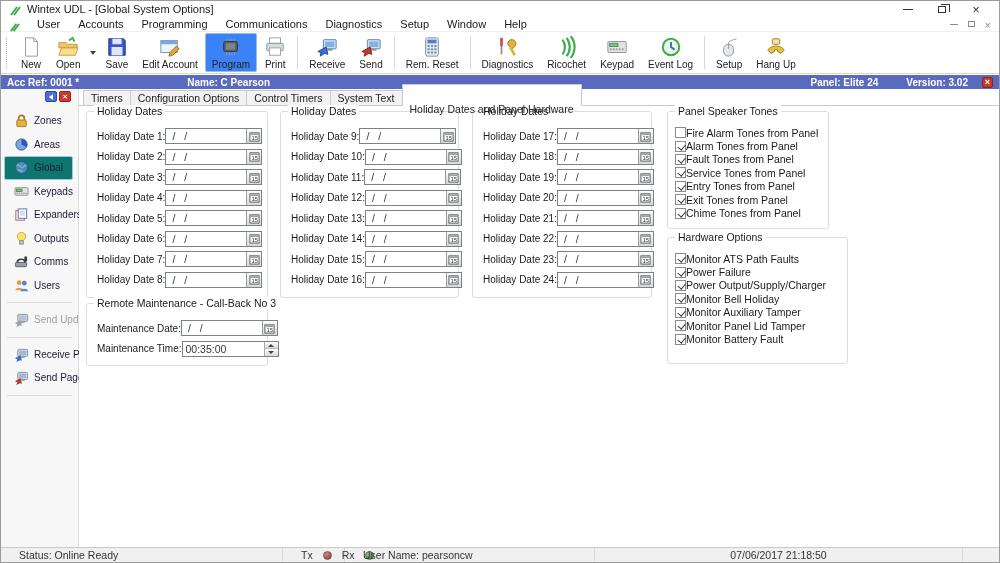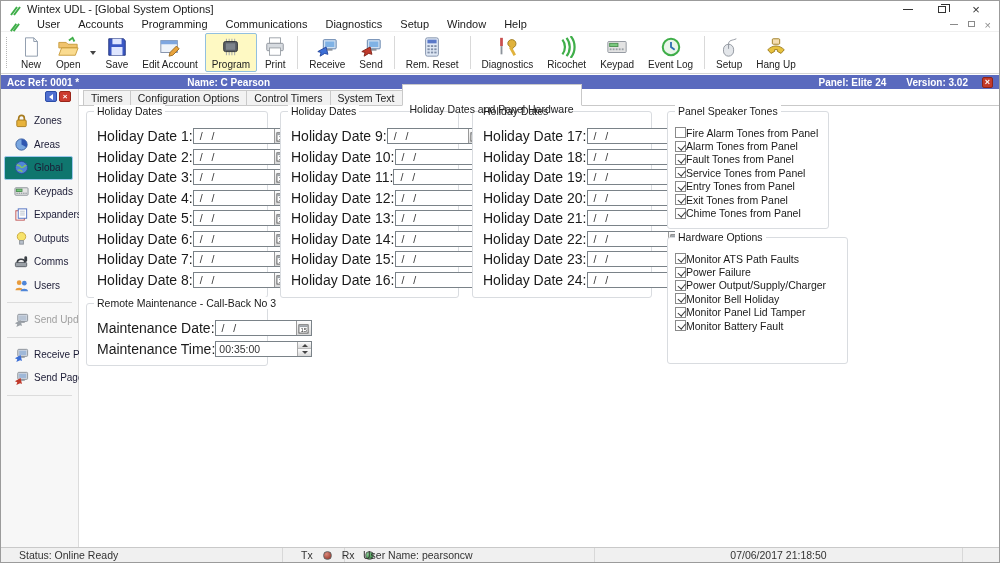--- a/index.html
+++ b/index.html
@@ -24,34 +24,34 @@
   .menu-item{font-size:11px;color:#1a1a1a;padding:0 9px;white-space:nowrap;}
   .mdi-controls{display:flex;align-items:center;margin-right:8px;gap:10px;}
   .mdi-min{width:8px;height:1px;background:#8a8a8a;display:block;}
   .mdi-max{width:7px;height:6px;border:1px solid #8a8a8a;display:block;}
   .mdi-close{font-size:11px;color:#8a8a8a;line-height:1;}
 
   
   .toolbar{height:42px;flex:none;display:flex;align-items:stretch;background:#fff;border-bottom:1px solid #d5d5d5;padding:1px 2px;}
   .tb-handle{width:4px;margin:4px 3px;border-left:1px dotted #b5b5b5;flex:none;}
   .tb-btn{display:flex;flex-direction:column;align-items:center;padding:2px 6px 9px;border:1px solid transparent;border-radius:2px;flex:none;}
-  .tb-btn.active{background:#fef9c3;border-color:#92c0e0;}
+  .tb-btn.active{background:#3b82f6;border-color:#92c0e0;}
   .tb-btn .ic{width:22px;height:22px;display:block;}
   .tb-btn .ic svg{width:100%;height:100%;display:block;}
   .tb-label{font-size:10px;color:#222;margin-top:1px;white-space:nowrap;}
   .tb-drop{display:flex;align-items:center;justify-content:center;width:11px;flex:none;}
   .caret-down{width:0;height:0;border-left:3px solid transparent;border-right:3px solid transparent;border-top:4px solid #444;display:block;}
   .tb-sep{width:1px;background:#d9d9d9;margin:3px 4px;flex:none;}
 
   
   .accountbar{height:15px;flex:none;display:flex;align-items:center;background:#5a6abe;color:#fff;font-size:10px;font-weight:bold;padding:0 4px;border-top:1px solid #fff;}
   .acc-ref{margin-left:2px;}
   .acc-name{margin-left:108px;}
   .acc-spacer{flex:1;}
-  .acc-panel{margin-right:20px;}
+  .acc-panel{margin-right:28px;}
   .acc-version{margin-right:14px;}
   .acc-close{width:11px;height:11px;background:#c33a2a;border:1px solid #8e2318;border-radius:2px;color:#fff;font-size:9px;font-weight:bold;display:flex;align-items:center;justify-content:center;line-height:1;margin-right:2px;}
 
   
   .main{flex:1;display:flex;min-height:0;}
   .sidebar{width:78px;flex:none;background:#f7f7f7;border-right:1px solid #dcdcdc;position:relative;padding-top:20px;}
   .side-minibtns{position:absolute;top:2px;right:7px;display:flex;gap:2px;}
   .mini-btn{width:12px;height:11px;border-radius:2px;display:flex;align-items:center;justify-content:center;}
   .mini-btn.blue{background:#4f6fd0;border:1px solid #2c4da8;}
   .mini-btn.red{background:#cc3b2f;border:1px solid #992519;color:#fff;font-size:8px;font-weight:bold;line-height:1;}
@@ -75,21 +75,21 @@
   .groupbox{position:absolute;border:1px solid #d9dce0;border-radius:3px;background:#fff;padding-top:14px;}
   .gb-title{position:absolute;top:-7px;left:7px;background:#fff;padding:0 3px;font-size:10.5px;color:#1a1a1a;white-space:nowrap;}
   .hd1{left:7px;top:5px;width:182px;height:187px;}
   .hd2{left:201px;top:5px;width:179px;height:187px;}
   .hd3{left:393px;top:5px;width:180px;height:187px;}
   .rm{left:7px;top:197px;width:182px;height:63px;}
   .pst{left:588px;top:5px;width:162px;height:118px;}
   .hw{left:588px;top:131px;width:181px;height:127px;}
 
   .field-row{height:20.5px;display:flex;align-items:center;justify-content:space-between;padding:0 6px 0 10px;}
-  .f-label{font-size:14px;color:#1a1a1a;white-space:nowrap;}
+  .f-label{font-size:10px;color:#1a1a1a;white-space:nowrap;}
   .date-input{width:97px;height:16px;border:1px solid #7a8288;background:#fff;display:flex;flex:none;}
   .date-value{flex:1;font-size:10.5px;color:#333;padding:1px 0 0 6px;letter-spacing:3px;overflow:hidden;white-space:nowrap;}
   .date-value.time{letter-spacing:0;padding-left:3px;}
   .cal-btn{width:15px;flex:none;border-left:1px solid #999;background:linear-gradient(#fdfdfd,#d8d8d8);display:flex;align-items:center;justify-content:center;}
   .cal-btn svg{width:11px;height:11px;display:block;}
   .spin{width:14px;flex:none;display:flex;flex-direction:column;border-left:1px solid #aaa;}
   .spin-btn{flex:1;background:linear-gradient(#fdfdfd,#d8d8d8);display:flex;align-items:center;justify-content:center;border-bottom:1px solid #bbb;}
   .spin-btn:last-child{border-bottom:none;}
   .arr-up{width:0;height:0;border-left:3px solid transparent;border-right:3px solid transparent;border-bottom:3px solid #444;display:block;}
   .arr-down{width:0;height:0;border-left:3px solid transparent;border-right:3px solid transparent;border-top:3px solid #444;display:block;}
@@ -896,20 +896,24 @@
               <div class="check-row">
                 <span class="checkbox checked"></span>
                 <span class="check-label">Power Output/Supply/Charger</span>
               </div>
               <div class="check-row">
                 <span class="checkbox checked"></span>
                 <span class="check-label">Monitor Bell Holiday</span>
               </div>
               <div class="check-row">
                 <span class="checkbox checked"></span>
+                <span class="check-label">Monitor Auxiliary Tamper</span>
+              </div>
+              <div class="check-row">
+                <span class="checkbox checked"></span>
                 <span class="check-label">Monitor Panel Lid Tamper</span>
               </div>
               <div class="check-row">
                 <span class="checkbox checked"></span>
                 <span class="check-label">Monitor Battery Fault</span>
               </div>
             </div>
         </div>
 
       </div>

